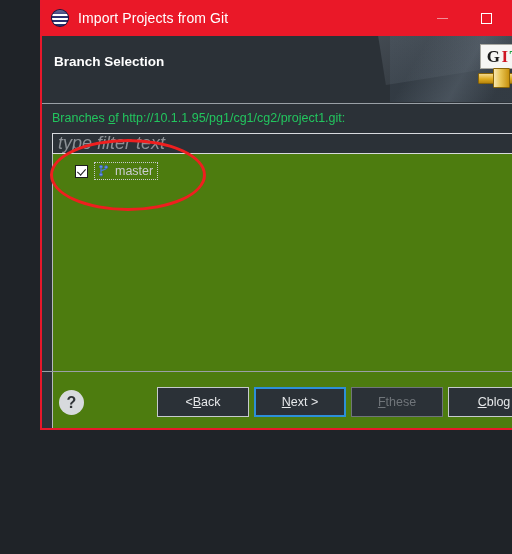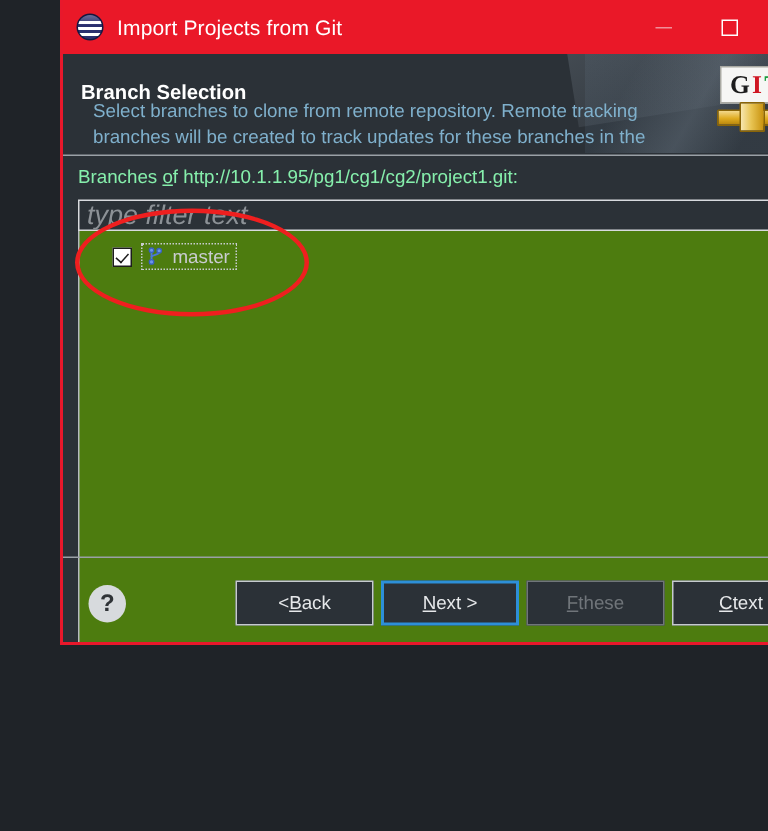--- a/index.html
+++ b/index.html
@@ -228,21 +228,21 @@
     top: 104px;
     width: 508px;
     bottom: 0;
     background: #2b3137;
   }
 
   .branches-label {
     position: absolute;
     left: 10px;
     top: 7px;
-    color: #86efac;
+    color: #22c55e;
     font-size: 12.5px;
     white-space: nowrap;
   }
   .branches-label u { text-decoration: underline; }
 
   .filter-input {
     position: absolute;
     left: 10px;
     top: 29px;
     width: 490px;
@@ -453,21 +453,20 @@
       <div class="git-plate">
         <span class="git-g">G</span>
           <span class="git-i">I</span>
           <span class="git-t">T</span>
       </div>
       <div class="git-tri"></div>
       <div class="git-pipe"></div>
       <div class="git-pipe-mid"></div>
     </div>
     <div class="header-title">Branch Selection</div>
-    <div class="header-desc">Select branches to clone from remote repository. Remote tracking branches will be created to track updates for these branches in the</div>
   </div>
 
   <div class="body-area">
 
     <div class="branches-label"><span>Branches </span><u>o</u><span>f http://10.1.1.95/pg1/cg1/cg2/project1.git:</span></div>
 
     <input class="filter-input" type="text" placeholder="type filter text" style="">
 
     <div class="branch-list">
       <div class="branch-row">
@@ -514,21 +513,21 @@
           <span>ext &gt;</span>
         </div>
       <div class="dlg-btn disabled">
           <span></span>
           <u>F</u>
           <span>these</span>
         </div>
       <div class="dlg-btn">
           <span></span>
           <u>C</u>
-          <span>text</span>
+          <span>blog</span>
         </div>
     </div>
 
   </div>
 
   <div class="annot-ellipse"></div>
 
 </div>
 
 </body></html>

